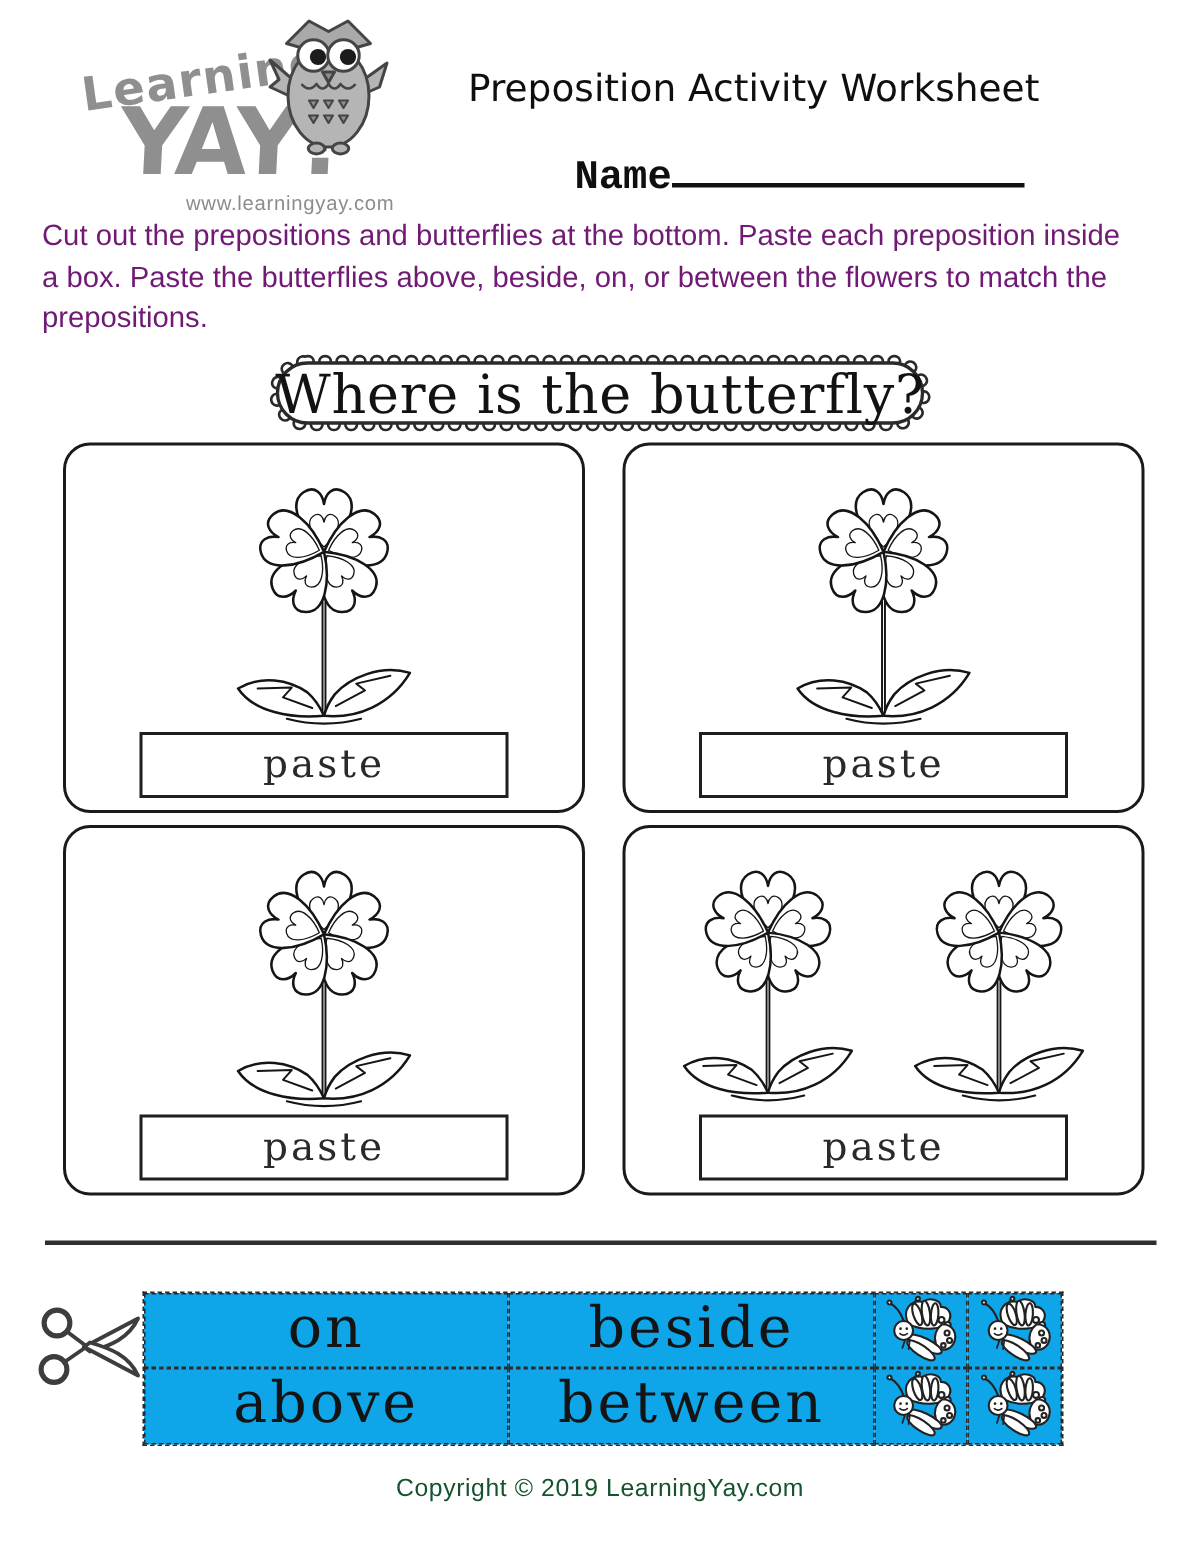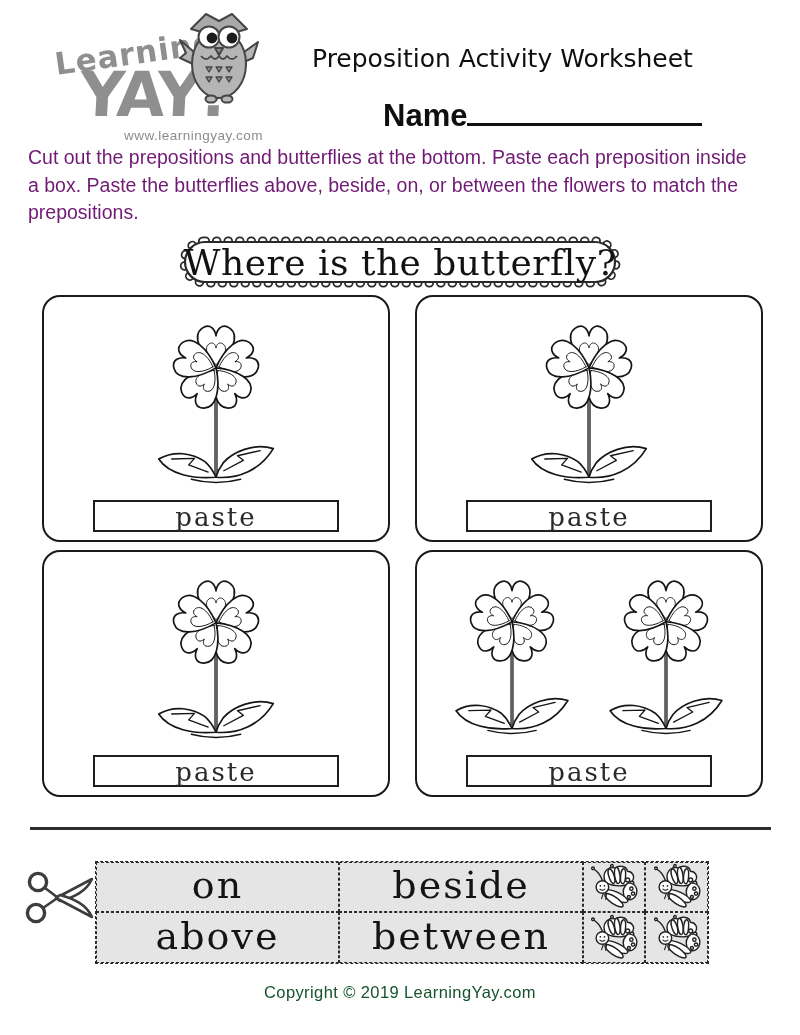--- a/index.html
+++ b/index.html
@@ -24,21 +24,21 @@
     position:absolute; left:0px; top:122px; width:225px; text-align:right;
     font-size:13.5px; color:#8c8c8c; letter-spacing:0.5px;
   }
   .owl { position:absolute; left:140px; top:0px; }
   
   .title {
     position:absolute; left:312px; top:44px; width:420px;
     font-family:"DejaVu Sans", sans-serif; font-weight:normal; font-size:25px; color:#0f0f0f;
   }
   .name-row { position:absolute; left:383px; top:98px; white-space:nowrap; }
-  .name-label { font-family:Liberation Sans, sans-serif; font-weight:bold; font-size:31px; color:#0f0f0f; }
+  .name-label { font-family:Liberation Mono, monospace; font-weight:bold; font-size:27px; color:#0f0f0f; }
   .name-line { display:inline-block; width:235px; height:27px; border-bottom:3px solid #101010; vertical-align:baseline; }
   .instructions {
     position:absolute; left:28px; top:144px; width:730px;
     font-size:19.5px; line-height:1.42; color:#701a75;
   }
   
   .banner { position:absolute; left:174px; top:232px; }
   
   .flower-box {
     position:absolute; width:348px; height:247px; background:#fff;
@@ -47,38 +47,38 @@
   .box-1 { left:42px;  top:295px; }
   .box-2 { left:415px; top:295px; }
   .box-3 { left:42px;  top:550px; }
   .box-4 { left:415px; top:550px; }
   .flowers {
     position:absolute; left:0; right:0; top:24px;
     display:flex; justify-content:center; gap:26px;
   }
   .paste-rect {
     position:absolute; bottom:8px; left:50%; transform:translateX(-50%);
-    width:246px; height:32px; border:2.4px solid #1f1f1f; background:#fff;
-    display:flex; align-items:flex-start; justify-content:center;
+    width:246px; height:44px; border:2.4px solid #1f1f1f; background:#fff;
+    display:flex; align-items:center; justify-content:center;
   }
   .paste-label {
     font-family:"DejaVu Serif", serif; font-size:26px; color:#2a2a2a; letter-spacing:2px;
   }
   
   .divider { position:absolute; left:30px; top:827px; width:741px; height:3px; background:#2e2e2e; }
   
   .scissors { position:absolute; left:25px; top:866px; }
   .cut-grid {
     position:absolute; left:95px; top:861px;
     display:grid; grid-template-columns:243px 244px 62px 63px; grid-template-rows:50px 51px;
     border:1.5px dashed #2a2a2a;
   }
   .cut-cell {
-    border:1.5px dashed #2a2a2a; display:flex; align-items:flex-end; justify-content:center;
-    background:#e5e5e5;
+    border:1.5px dashed #2a2a2a; display:flex; align-items:flex-start; justify-content:center;
+    background:#0ea5e9;
   }
   .cut-word {
     font-family:"DejaVu Serif", serif; font-size:38px; color:#141414; letter-spacing:2px;
     padding-bottom:4px;
   }
   
   .footer {
     position:absolute; left:0; top:981px; width:100%; text-align:center;
     font-size:16.5px; line-height:1.45; color:#14532d; letter-spacing:0.4px;
   }

